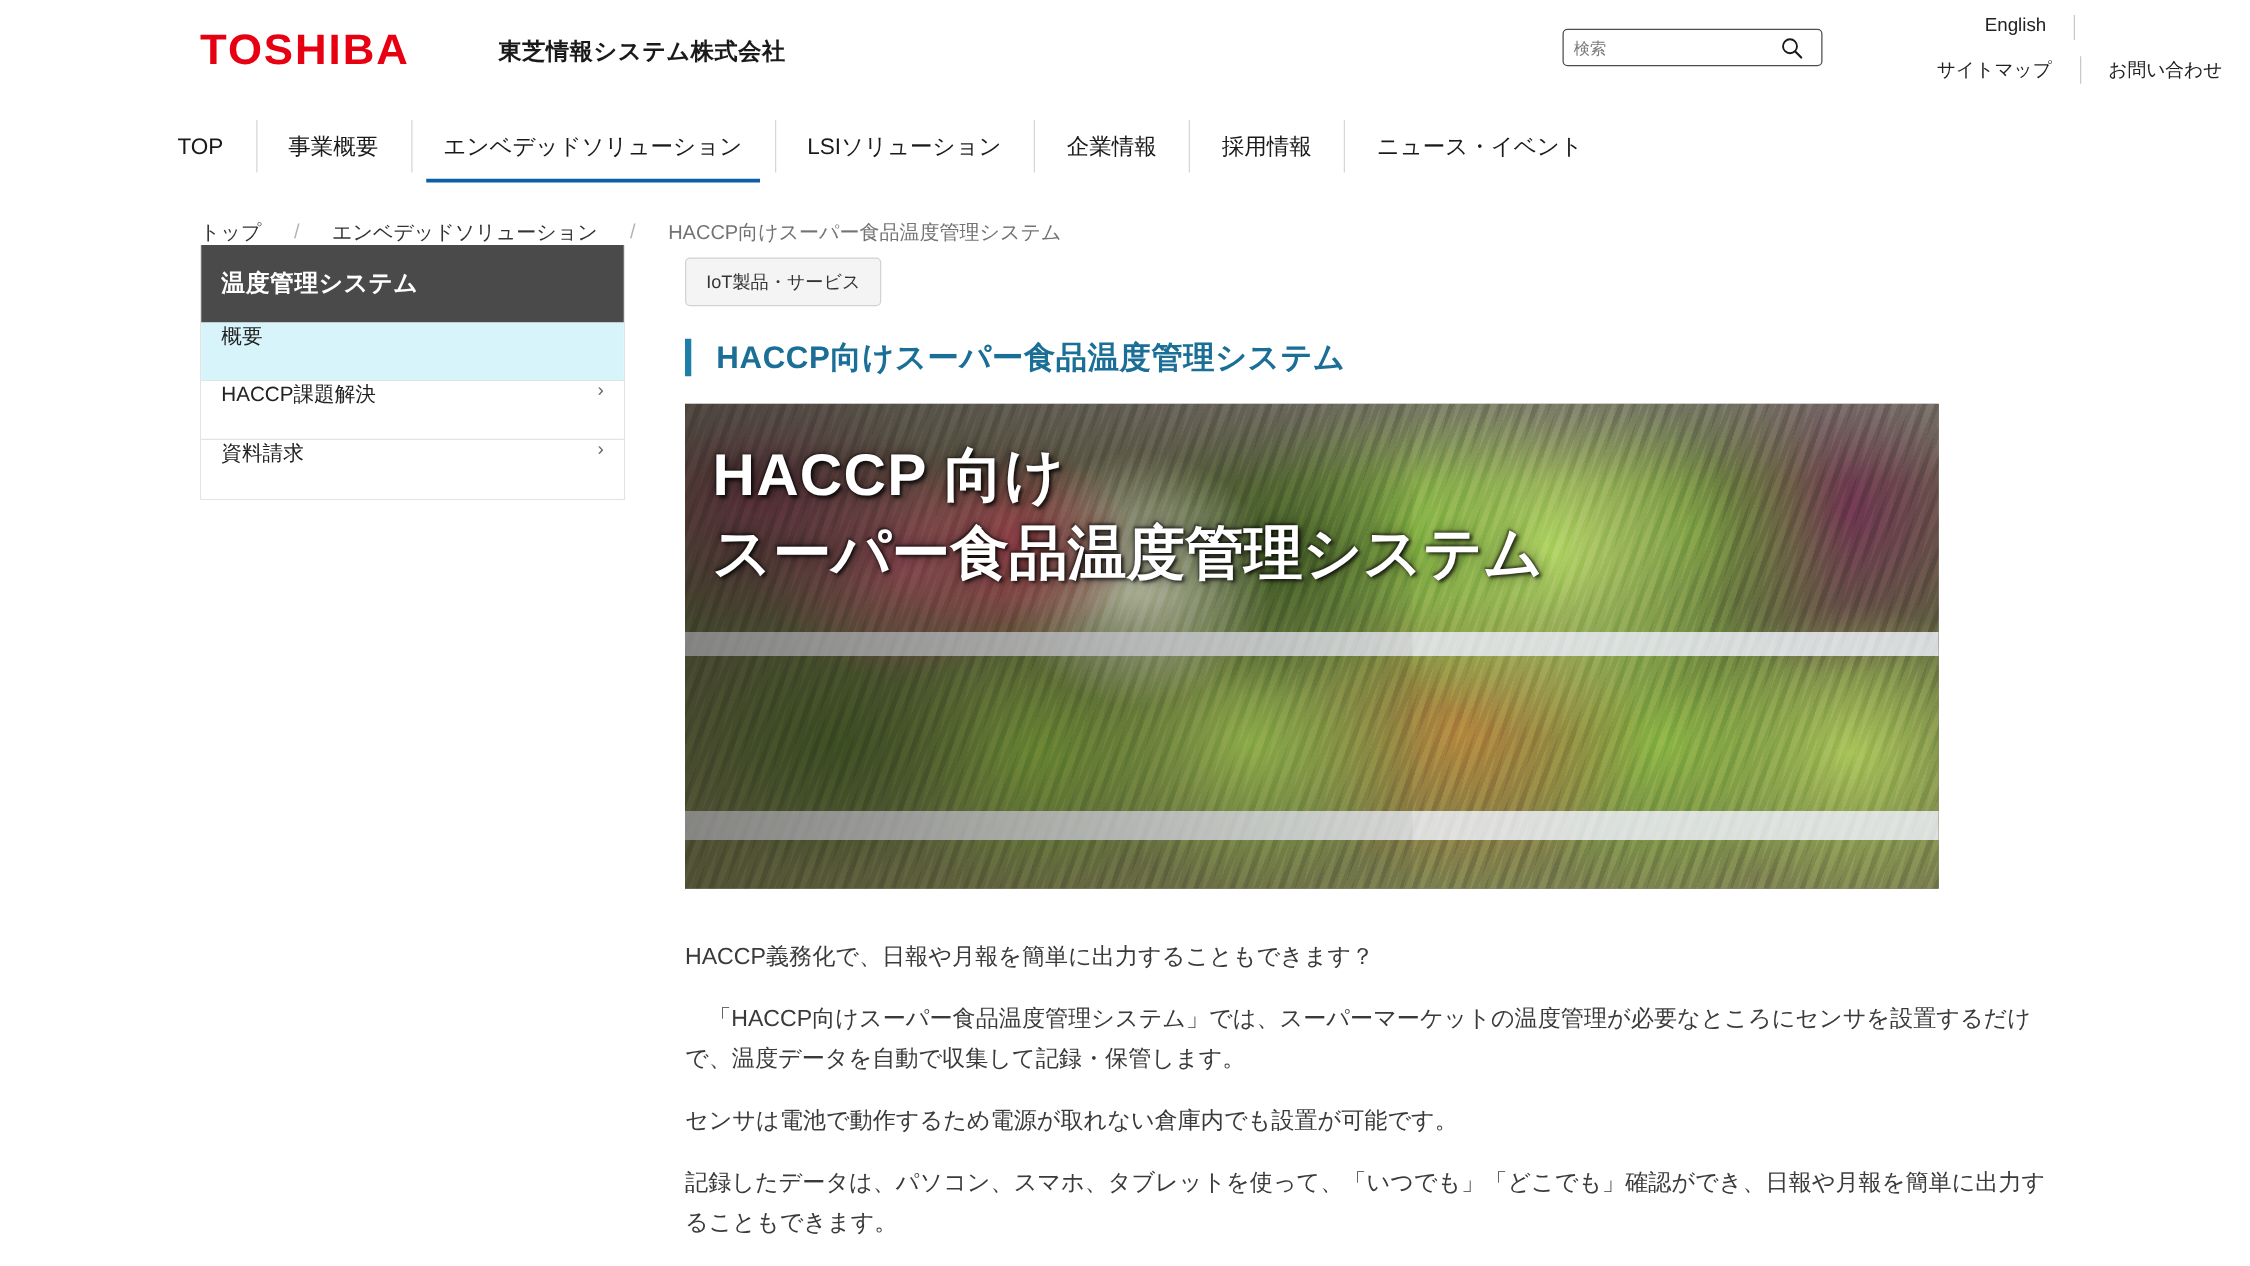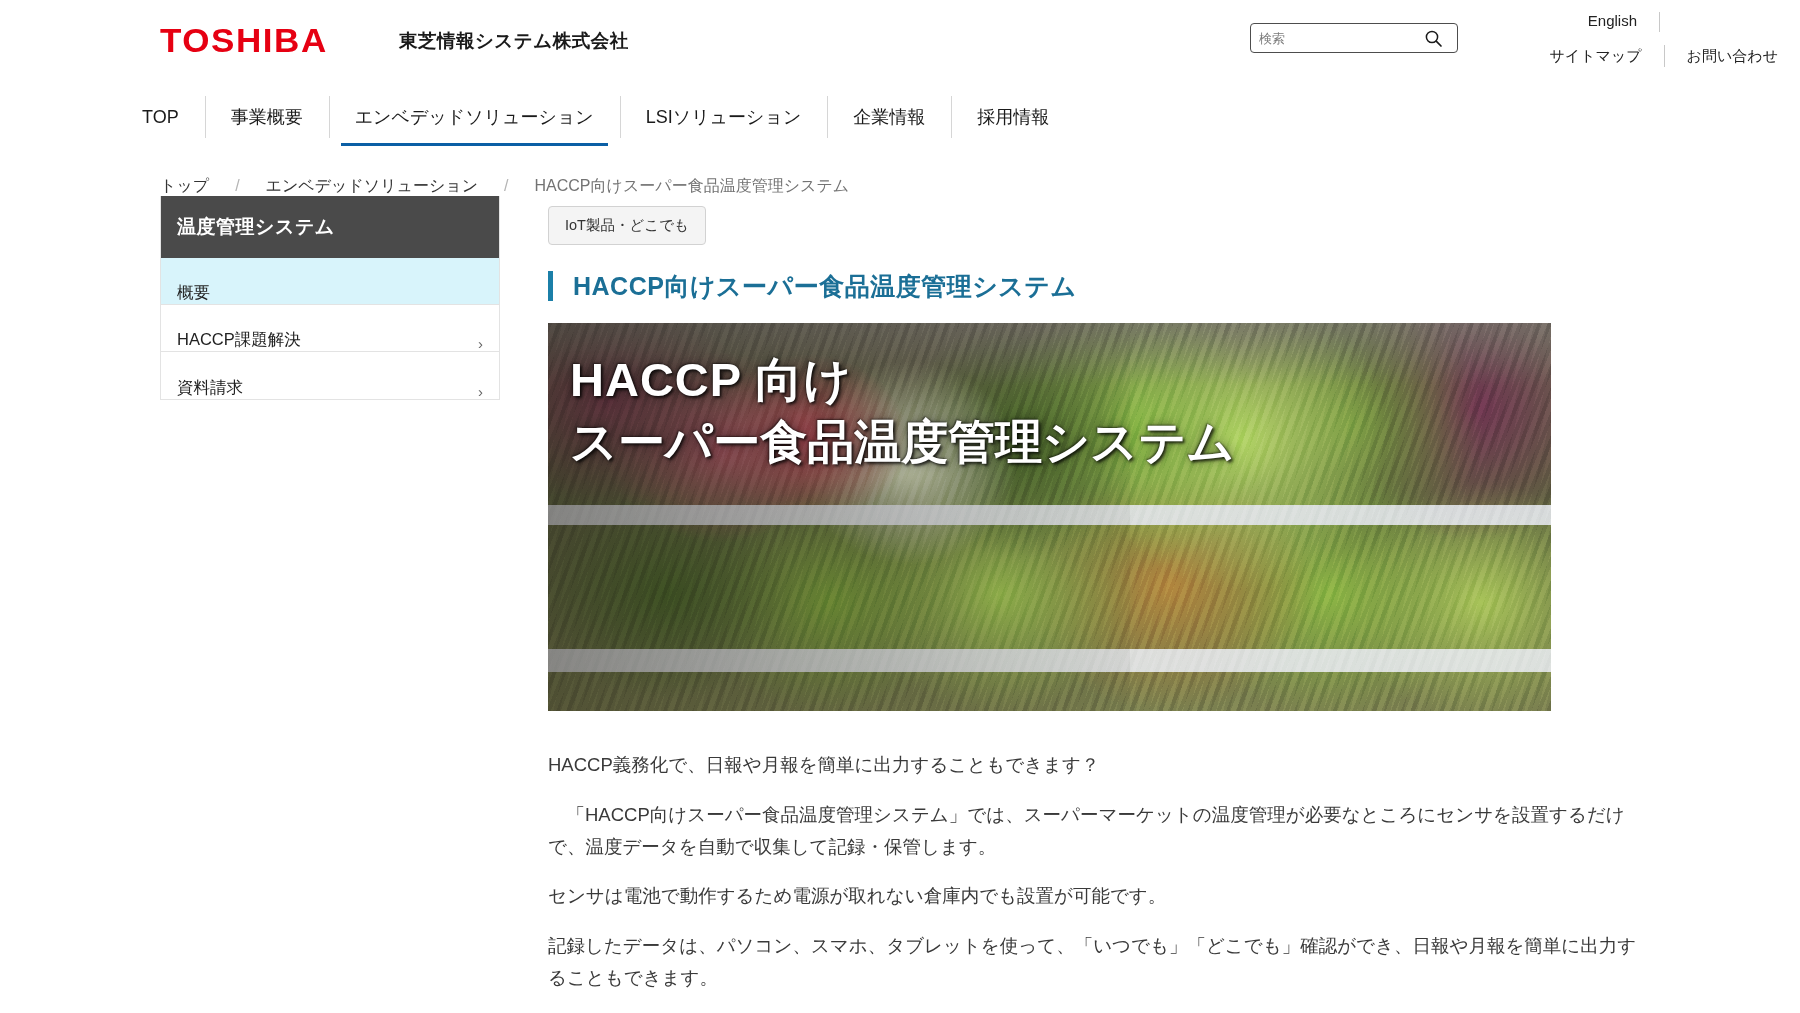--- a/index.html
+++ b/index.html
@@ -213,21 +213,21 @@
     background: #4a4a4a;
     color: #ffffff;
     font-size: 19px;
     font-weight: bold;
     padding: 18px 16px;
     letter-spacing: 0.5px;
   }
   .sidebar-item {
     position: relative;
     display: flex;
-    align-items: flex-end;
+    align-items: flex-start;
     height: 47px;
     padding: 0 16px;
     font-size: 16.5px;
     color: #222;
     border-bottom: 1px solid #e3e3e3;
     cursor: pointer;
     text-decoration: none;
     background: #ffffff;
   }
   .sidebar-item:last-child { border-bottom: none; }
@@ -395,20 +395,21 @@
   </div>
 </div>
 
 <nav class="gnav">
   <a class="gnav-item">TOP</a>
   <a class="gnav-item">事業概要</a>
   <a class="gnav-item active">エンベデッドソリューション</a>
   <a class="gnav-item">LSIソリューション</a>
   <a class="gnav-item">企業情報</a>
   <a class="gnav-item">採用情報</a>
+  <a class="gnav-item">ニュース・イベント</a>
 </nav>
 
 <div class="breadcrumb">
   <a class="crumb">トップ</a>
   <span class="crumb-sep">/</span>
   <a class="crumb">エンベデッドソリューション</a>
   <span class="crumb-sep">/</span>
   <span class="crumb current">HACCP向けスーパー食品温度管理システム</span>
 </div>
 
@@ -424,21 +425,21 @@
       <span class="chevron">›</span>
     </a>
     <a class="sidebar-item">
       <span>資料請求</span>
       <span class="chevron">›</span>
     </a>
   </aside>
 
   <main class="main">
 
-    <div class="tag-badge">IoT製品・どこでも</div>
+    <div class="tag-badge">IoT製品・サービス</div>
 
     <div class="page-title">
       <span class="bar"></span>
       <h1>HACCP向けスーパー食品温度管理システム</h1>
     </div>
 
     <div class="hero">
       <div class="hero-photo"></div>
       <div class="hero-shade"></div>
       <div class="hero-text">

